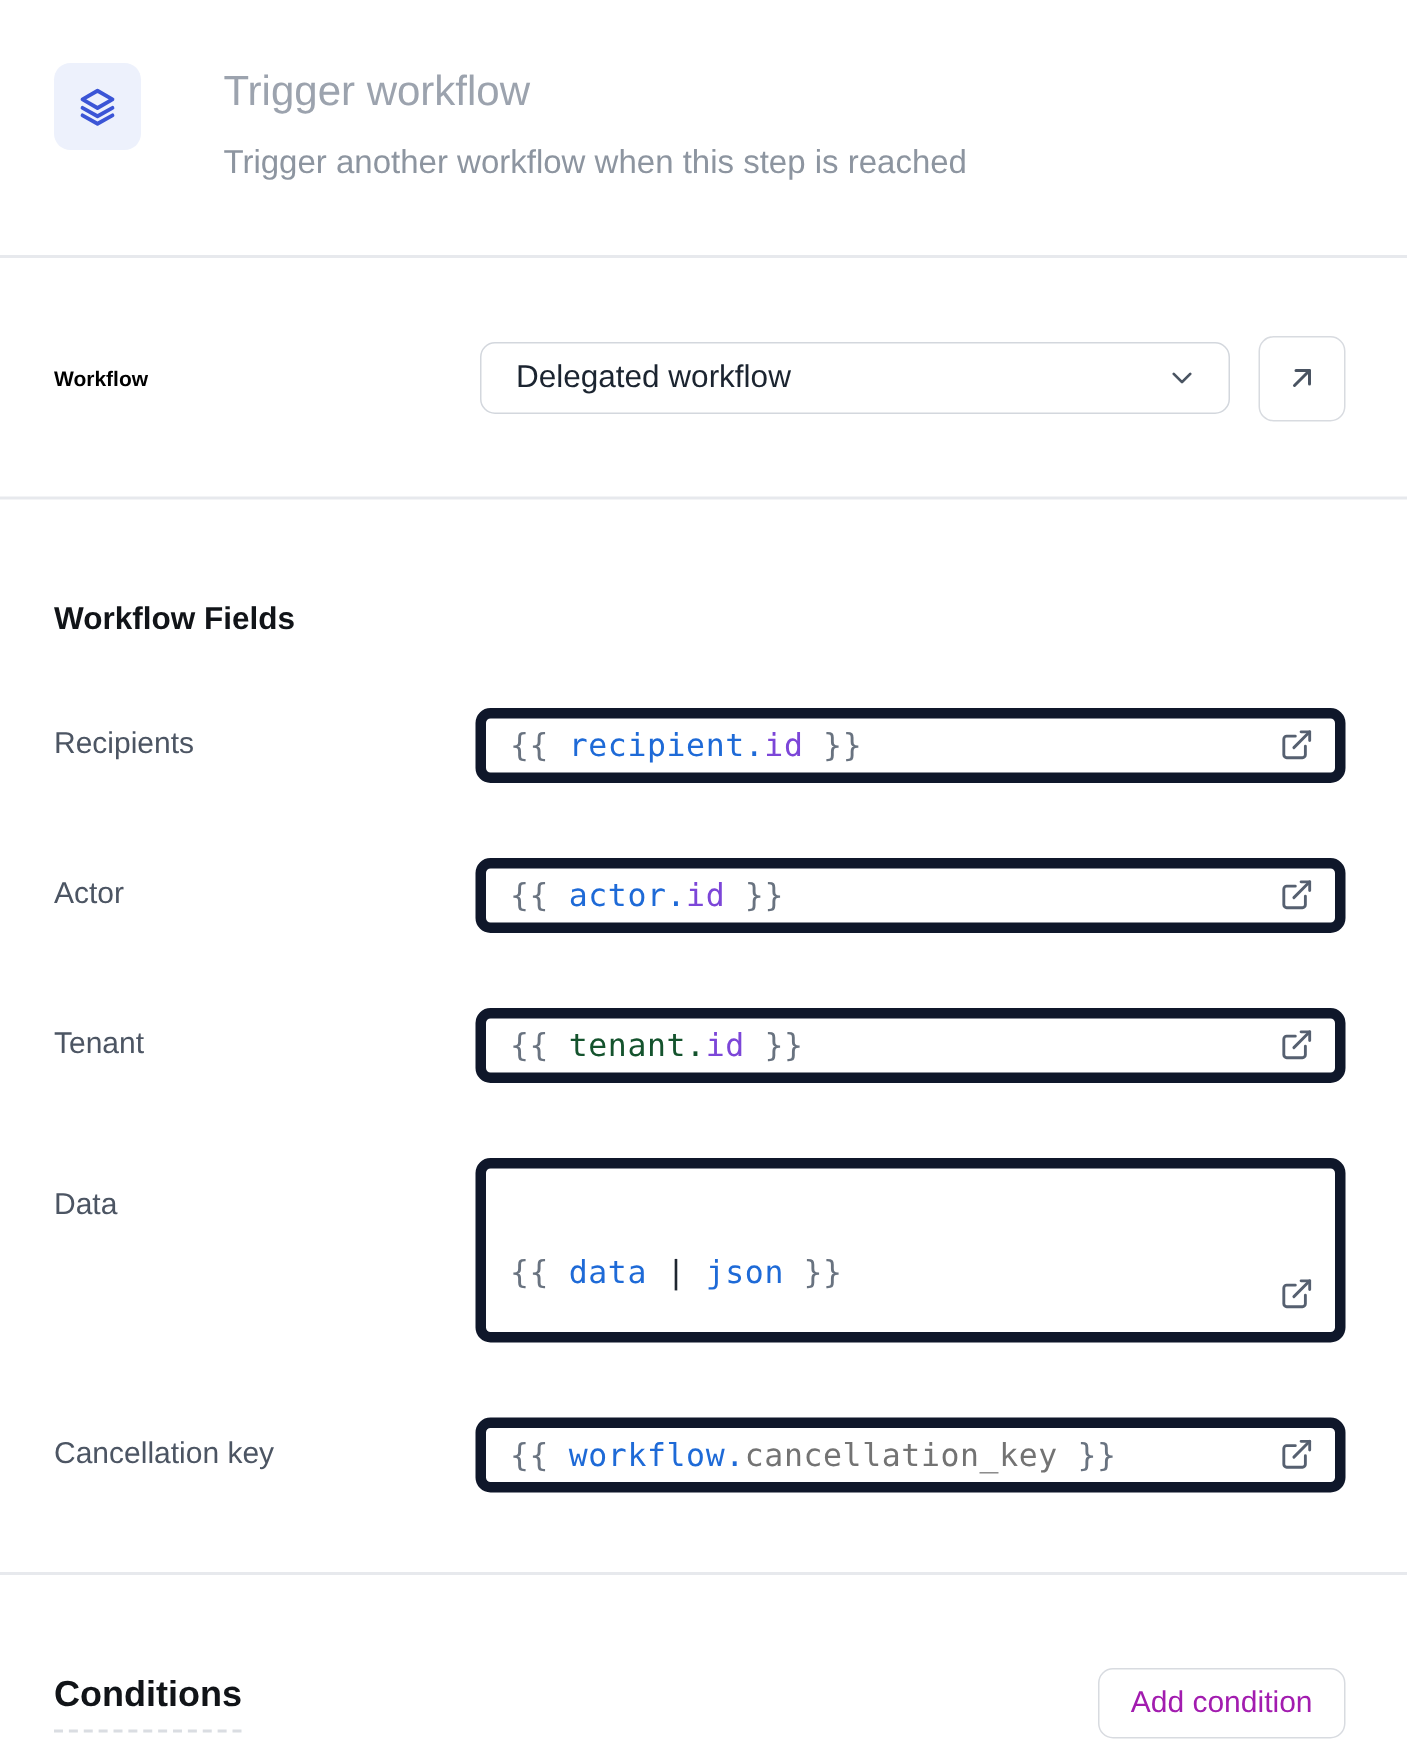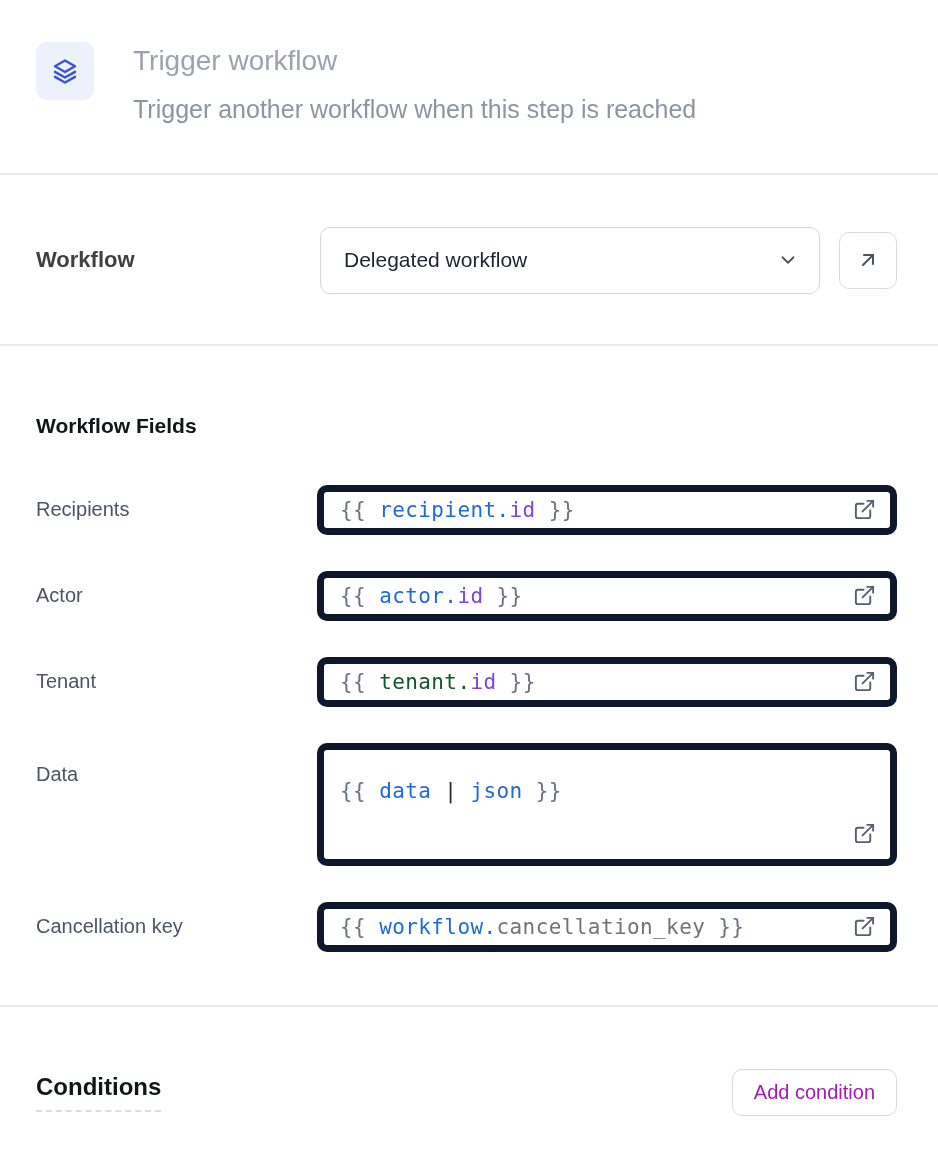--- a/index.html
+++ b/index.html
@@ -11,67 +11,67 @@
   }
   .page { width: 938px; min-height: 1164px; background: #fff; }
 
   
   .header { display: flex; align-items: flex-start; gap: 39px; padding: 42px 41px 0 36px; }
   .icon-tile {
     width: 58px; height: 58px; border-radius: 11px;
     background: #edf1fc; flex: 0 0 auto;
     display: flex; align-items: center; justify-content: center;
   }
-  .header-text { padding-top: 2px; }
+  .header-text { padding-top: 2px; margin-left: 16px; }
   .page-title { font-size: 28px; font-weight: 400; color: #9ca3ae; line-height: 1.2; }
-  .page-subtitle { font-size: 25px; font-weight: 400; color: #8d95a0; margin-top: 17px; }
+  .page-subtitle { font-size: 22px; font-weight: 400; color: #8d95a0; margin-top: 17px; }
 
   .divider { border: none; border-top: 2px solid #e7e9ed; width: 100%; }
   .divider.d1 { margin-top: 49px; }
   .divider.d2 { margin-top: 50px; }
   .divider.d3 { margin-top: 53px; }
 
   
   .workflow-row {
     margin: 52px 41px 0 36px;
     display: flex; align-items: center;
   }
-  .workflow-label { font-size: 22px; font-weight: 700; color: #404040; flex: 1; }
+  .workflow-label { font-size: 14px; font-weight: 700; color: #000000; flex: 1; }
   .controls { display: flex; align-items: center; gap: 19px; }
   .select {
-    width: 500px; height: 67px;
+    width: 500px; height: 48px;
     border: 1px solid #d3d7dd; border-radius: 10px; background: #fff;
     display: flex; align-items: center; justify-content: space-between;
     padding: 0 20px 0 23px; cursor: pointer;
   }
   .select-value { font-size: 21px; color: #1b2430; }
   .icon-btn {
     width: 58px; height: 57px;
     border: 1px solid #d8dbe0; border-radius: 10px; background: #fff;
     display: flex; align-items: center; justify-content: center; cursor: pointer;
   }
 
   
   .fields-section { padding: 0 41px 0 36px; }
   .section-heading { font-size: 21px; font-weight: 700; color: #111418; margin-top: 68px; }
   .field-row {
     display: grid; grid-template-columns: 281px 1fr;
-    align-items: center; margin-top: 36px;
+    align-items: center; margin-top: 50px;
   }
   .field-row:first-child { margin-top: 47px; }
   .field-label { font-size: 20px; color: #4c5563; }
   .field-box {
     position: relative; height: 50px;
     border: 7px solid #0f172a; border-radius: 10px; background: #fff;
     display: flex; align-items: center;
     padding: 0 52px 0 16px;
   }
   .field-row.multiline { align-items: flex-start; }
   .field-row.multiline .field-label { padding-top: 20px; }
-  .field-row.multiline .field-box { height: 123px; align-items: flex-start; padding-top: 29px; }
+  .field-row.multiline .field-box { height: 123px; align-items: center; padding-top: 29px; }
   .code {
     font-family: "DejaVu Sans Mono", "Liberation Mono", monospace;
     font-size: 21px; letter-spacing: 0.4px; white-space: pre;
   }
   .ext-btn {
     position: absolute; right: 13px; top: 50%; transform: translateY(-50%);
     width: 26px; height: 26px; border: none; background: transparent; padding: 0;
     display: flex; align-items: center; justify-content: center; cursor: pointer;
   }
   .field-row.multiline .ext-btn { top: auto; bottom: 12px; transform: none; }

